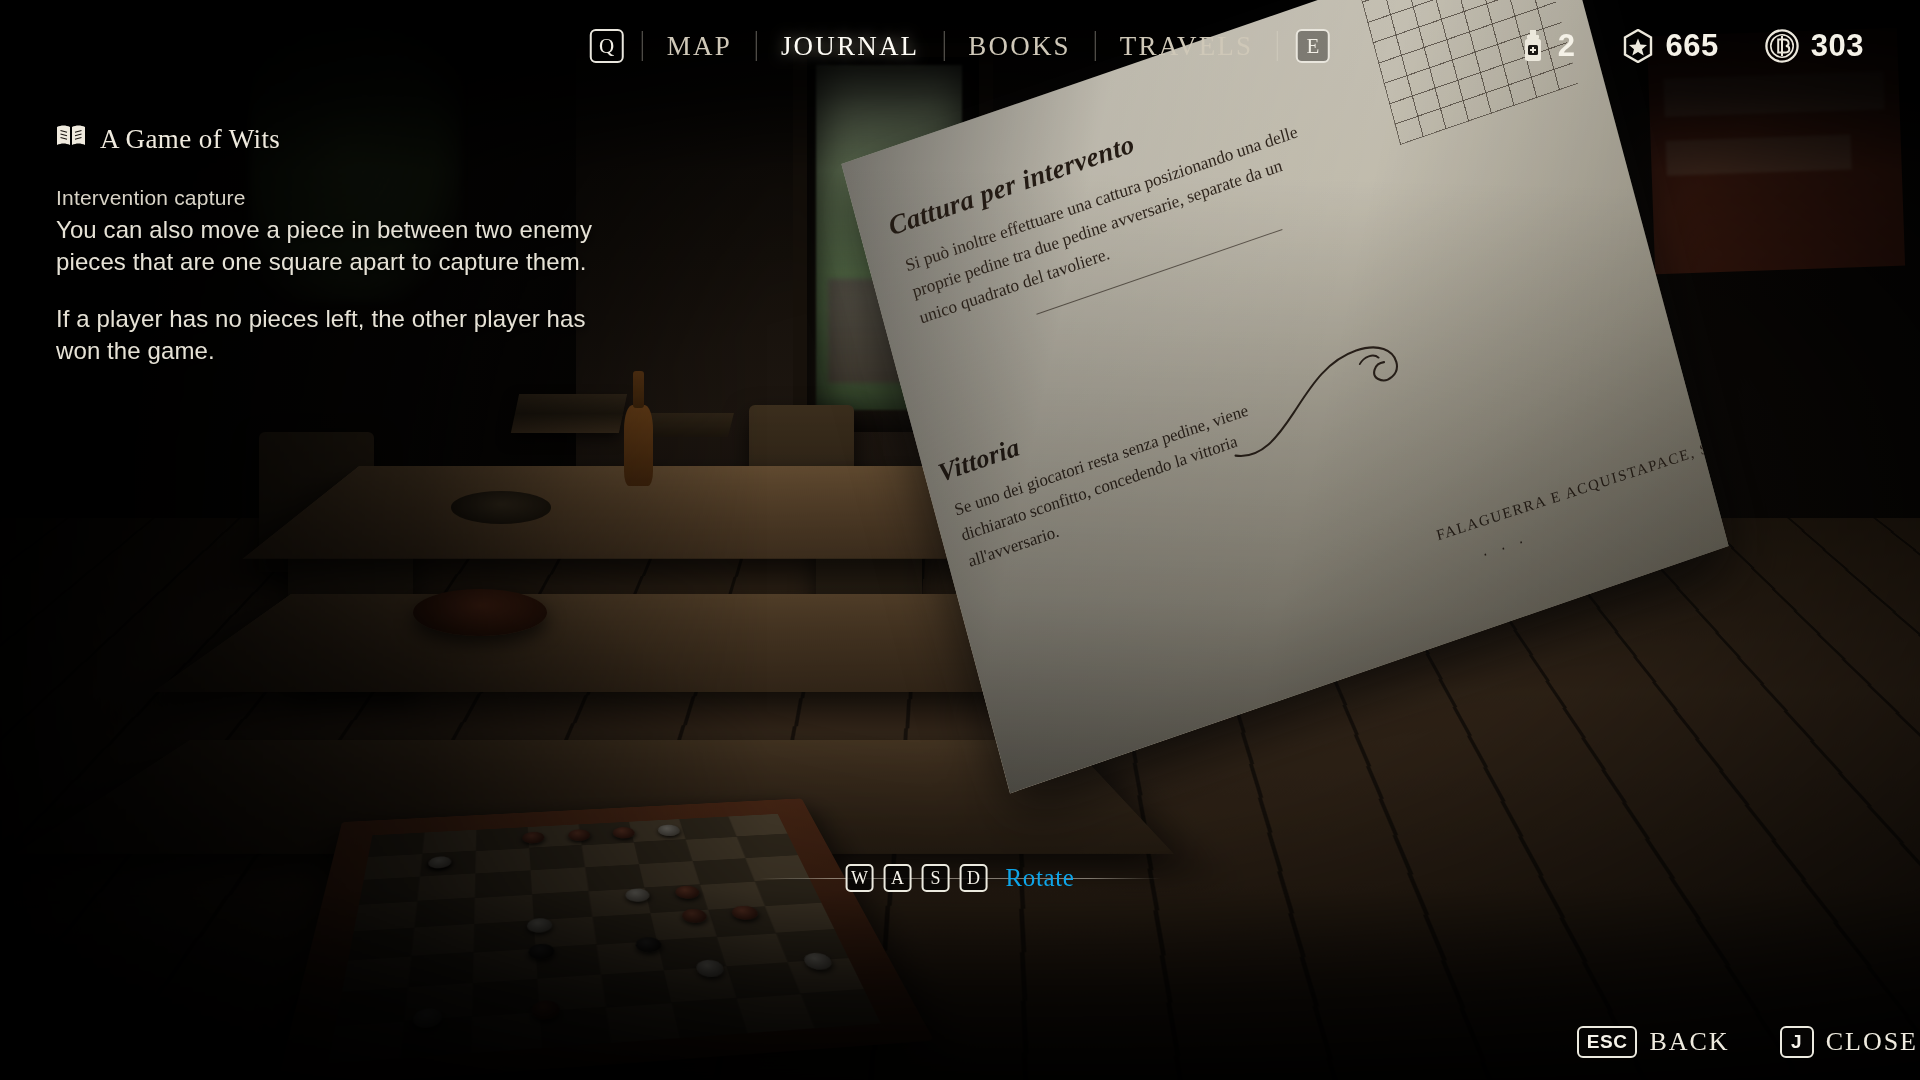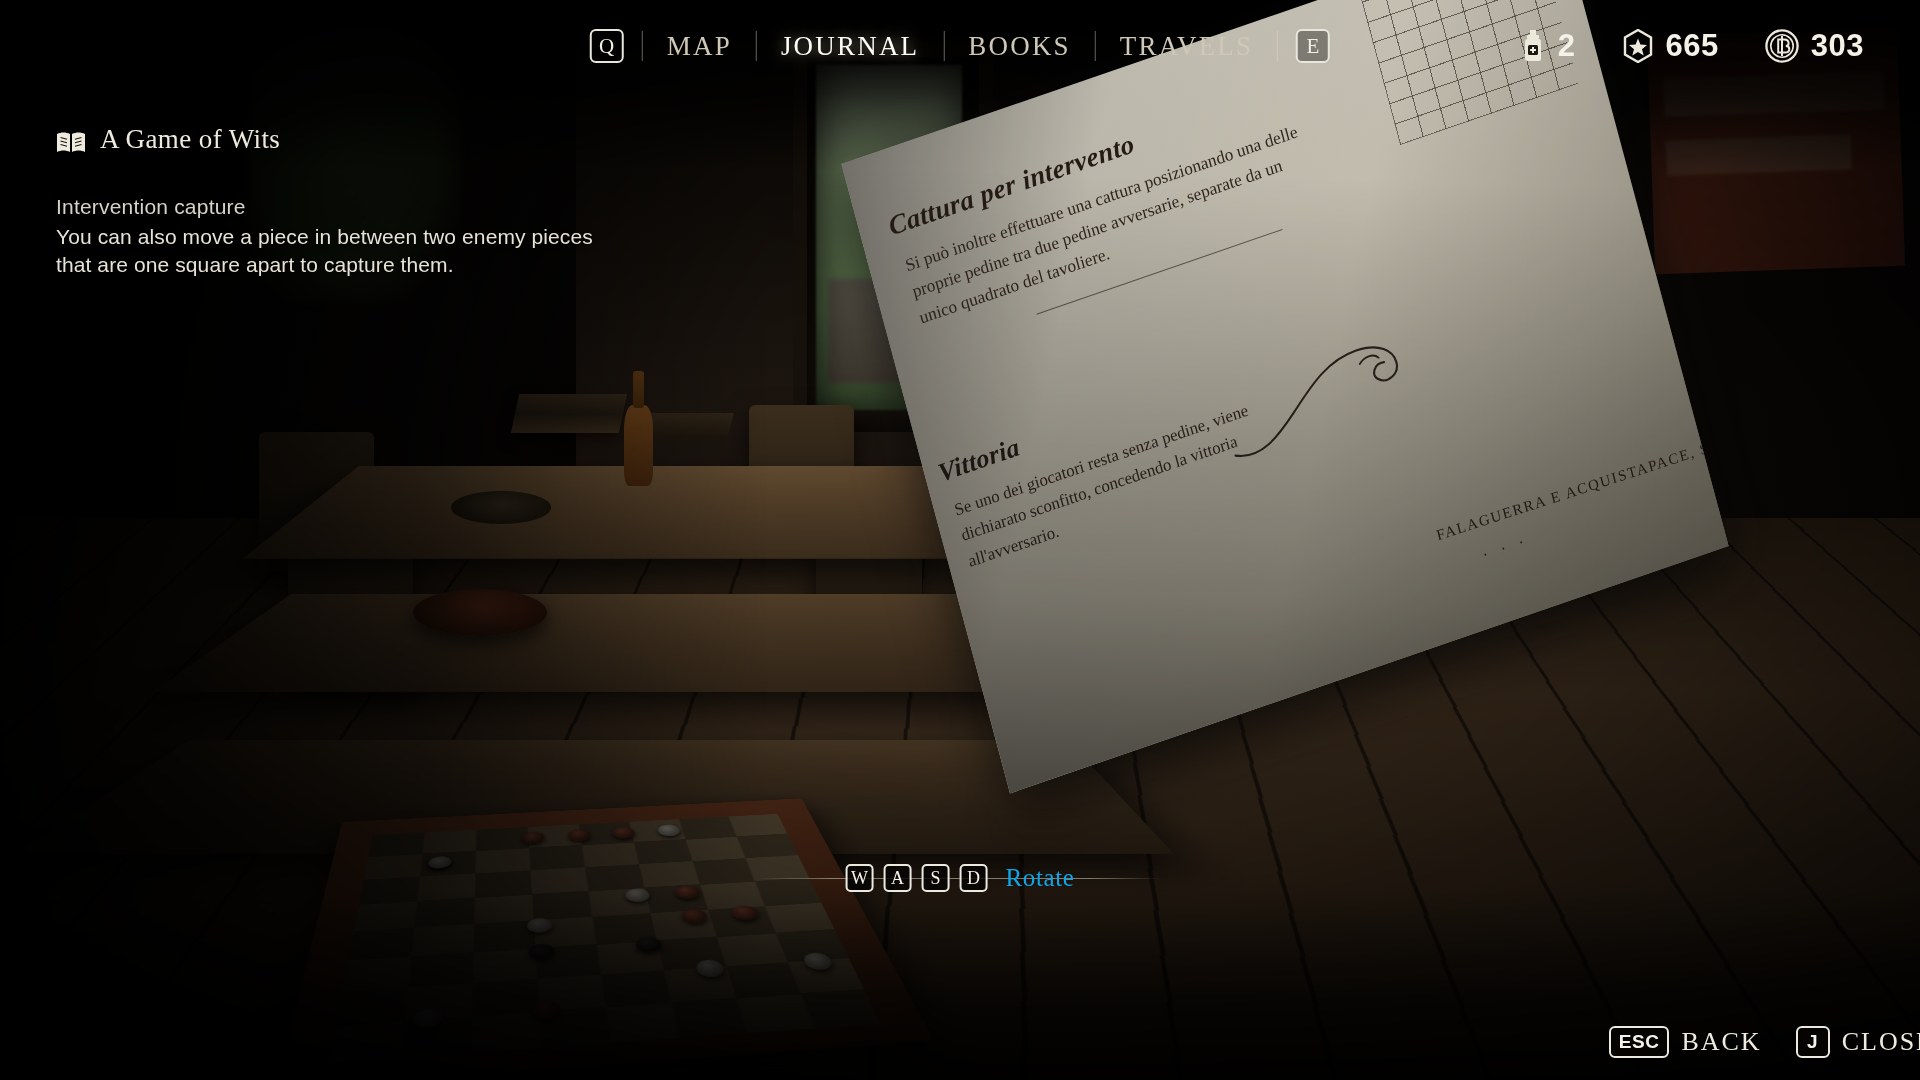--- a/index.html
+++ b/index.html
@@ -245,37 +245,37 @@
   .stat { display:flex; align-items:center; gap:12px; }
   .stat-val {
     font-family:"Liberation Sans", sans-serif; font-weight:700;
     font-size:31px; color:#f4f1e7; letter-spacing:.5px;
   }
 
   
   #journal-panel {
     position:absolute; left:56px; top:124px; width:540px; z-index:40;
   }
-  .jp-cat { display:flex; align-items:flex-end; gap:14px; margin-bottom:40px; }
+  .jp-cat { display:flex; align-items:flex-start; gap:14px; margin-bottom:31px; }
   .jp-cat-label {
     font-family:"Liberation Serif", serif; font-size:27px;
     color:#efeade; letter-spacing:.4px;
   }
   .jp-title {
     font-family:"Liberation Serif", serif; font-size:54px; font-weight:400;
     color:#f7f3e7; letter-spacing:.4px; line-height:1.05; margin-bottom:30px;
     text-shadow:0 2px 10px rgba(0,0,0,.9);
   }
   .jp-sec { margin-bottom:26px; }
   .jp-sec-h {
     font-size:21px; color:#d8d3c6; margin-bottom:4px; letter-spacing:.2px;
     text-shadow:0 2px 8px rgba(0,0,0,.95);
   }
   .jp-sec-b {
-    font-size:21px; color:#e6e2d6; line-height:1.32; letter-spacing:.1px;
+    font-size:24px; color:#e6e2d6; line-height:1.32; letter-spacing:.1px;
     text-shadow:0 2px 8px rgba(0,0,0,.95);
   }
 
   
   #rotate-prompt {
     position:absolute; left:50%; transform:translateX(-50%);
     top:858px; display:flex; align-items:center; gap:10px; z-index:45;
     padding:6px 16px;
   }
   #rotate-prompt::before{
@@ -290,21 +290,21 @@
     background:rgba(6,5,4,.82); color:#f6f3ea;
     font-family:"Liberation Serif", serif; font-size:18px;
   }
   .prompt-label {
     font-family:"Liberation Serif", serif; font-size:25px;
     color:#0ea5e9; margin-left:8px; letter-spacing:.6px;
   }
 
   #bottom-prompts {
     position:absolute; right:0px; bottom:22px; display:flex;
-    align-items:center; gap:34px; z-index:45; padding-right:0;
+    align-items:center; gap:50px; z-index:45; padding-right:16px;
   }
   .bp { display:flex; align-items:center; gap:12px; }
   .key-wide {
     display:inline-flex; align-items:center; justify-content:center;
     min-width:34px; height:32px; padding:0 8px;
     border:2px solid #eceadf; border-radius:6px; background:rgba(6,5,4,.8);
     color:#f6f3ea; font-family:"Liberation Sans", sans-serif;
     font-size:19px; font-weight:700; letter-spacing:.5px;
   }
   .bp-label {
@@ -458,20 +458,21 @@
     <span class="jp-cat-label">A Game of Wits</span>
   </div>
 
 
   <div class="jp-sec">
     <div class="jp-sec-h">Intervention capture</div>
     <div class="jp-sec-b">You can also move a piece in between two enemy pieces that are one square apart to capture them.</div>
   </div>
 
   <div class="jp-sec">
+    <div class="jp-sec-b">If a player has no pieces left, the other player has won the game.</div>
   </div>
 
 </div>
 
 <div id="rotate-prompt">
   <span class="key-sm">W</span>
   <span class="key-sm">A</span>
   <span class="key-sm">S</span>
   <span class="key-sm">D</span>
   <span class="prompt-label">Rotate</span>

